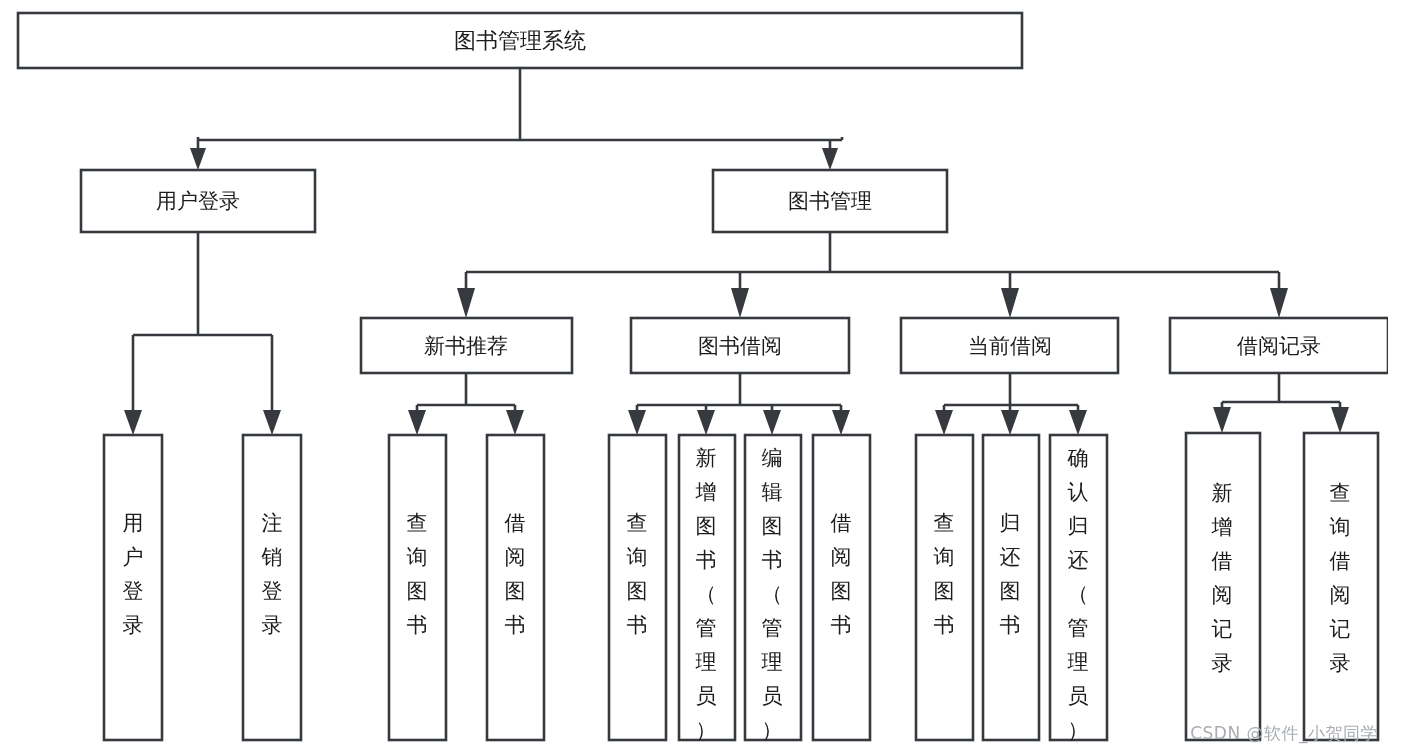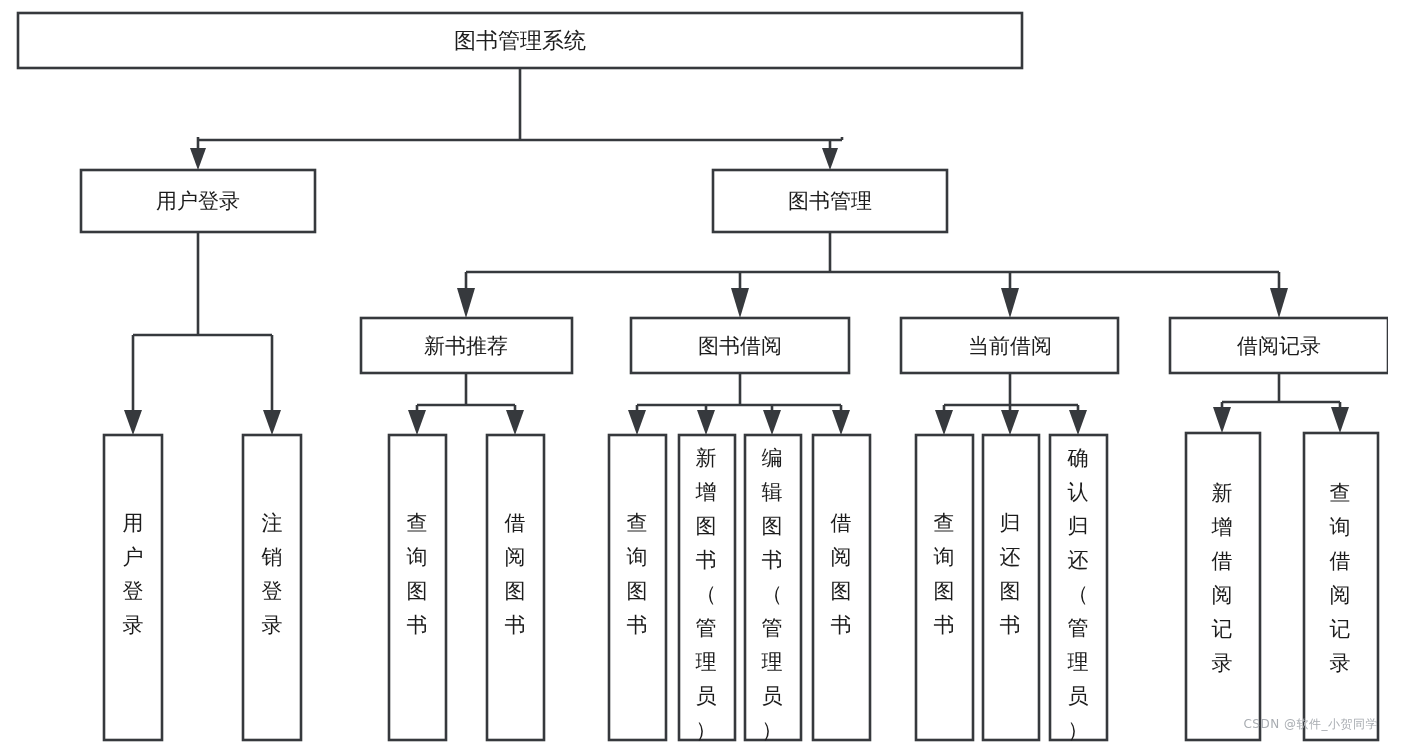--- a/index.html
+++ b/index.html
@@ -51,23 +51,23 @@
     fill: none;
     stroke-linecap: butt;
   }
   .arrow-head {
     fill: #36393d;
     stroke: none;
   }
   .watermark {
     position: absolute;
     right: 10px;
-    bottom: 14px;
-    font-family: "DejaVu Sans", "Liberation Sans", sans-serif;
-    font-size: 12px;
+    bottom: 2px;
+    font-family: "DejaVu Sans", "Liberation Sans", sans-serif;
+    font-size: 17px;
     color: #a9adb2;
     white-space: nowrap;
     letter-spacing: 0.5px;
   }
 </style>
 </head>
 <body>
 
 <div id="diagram-root">
 

